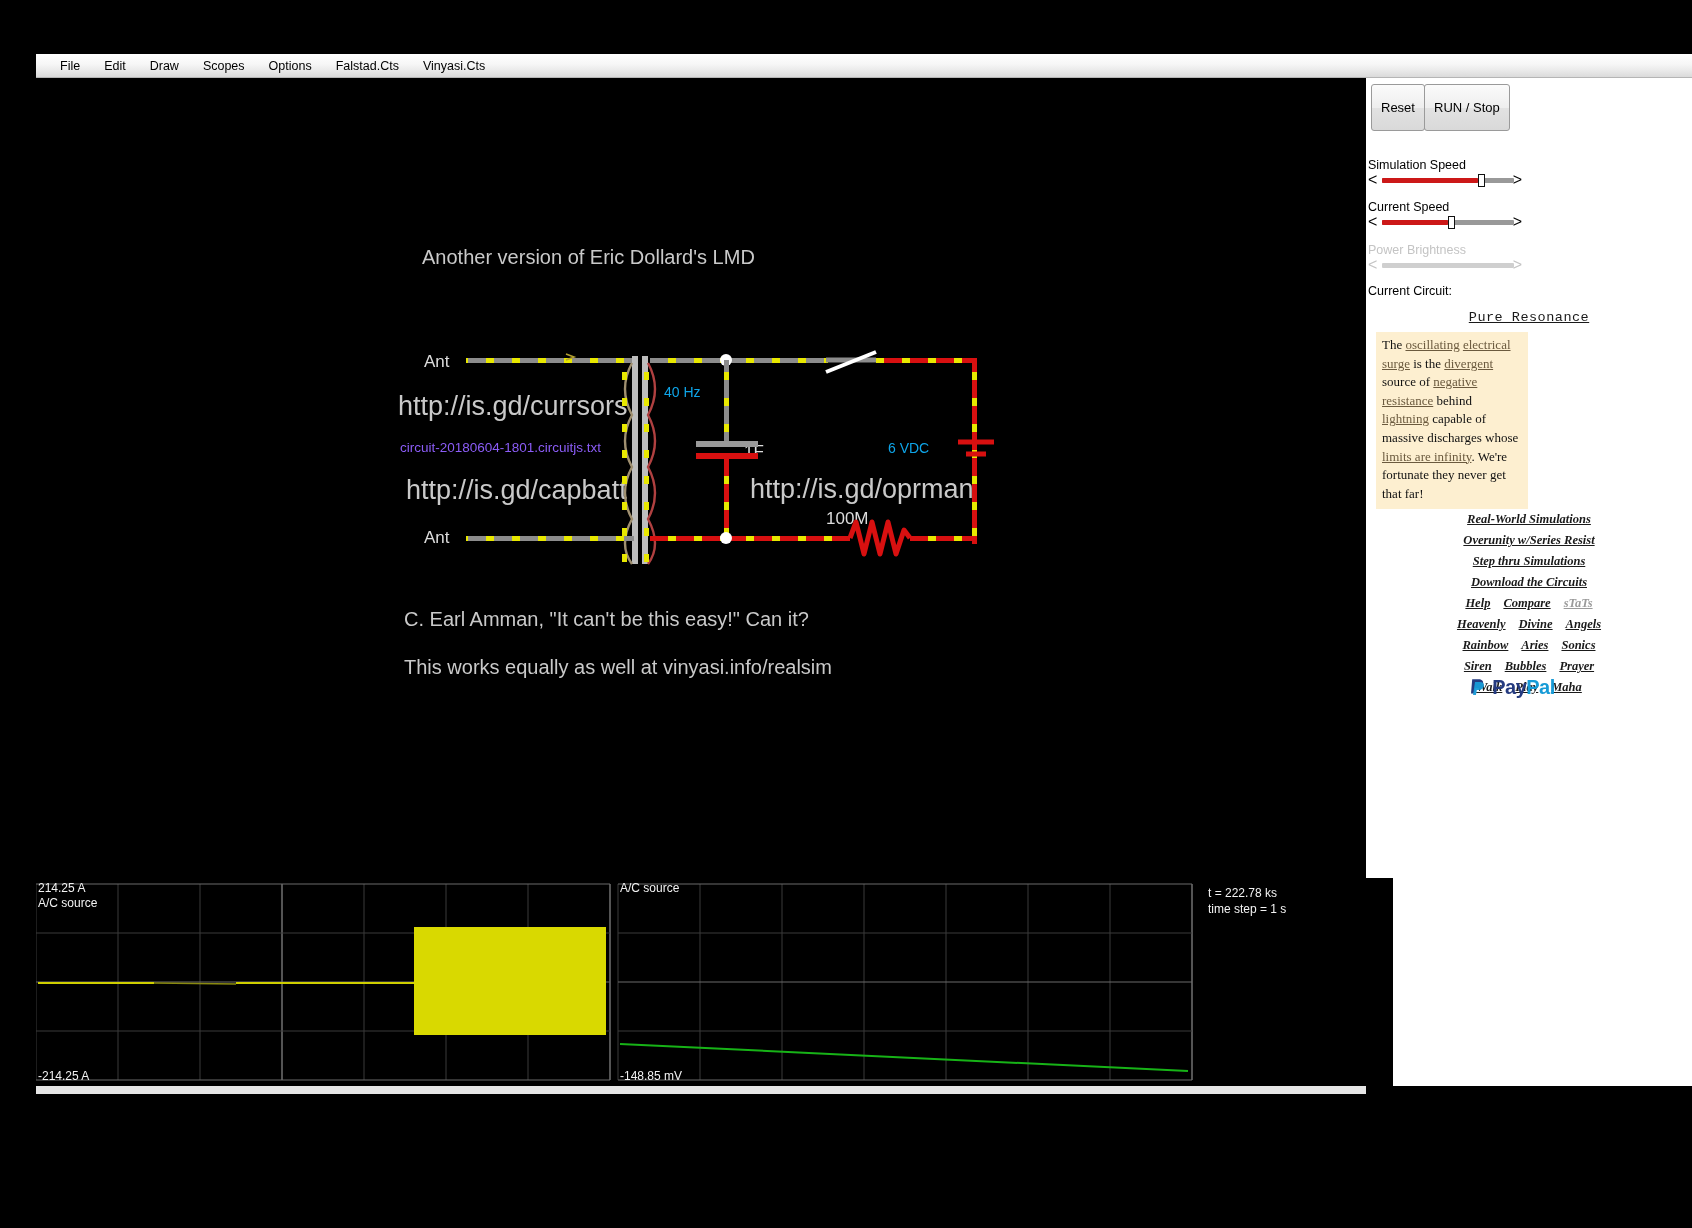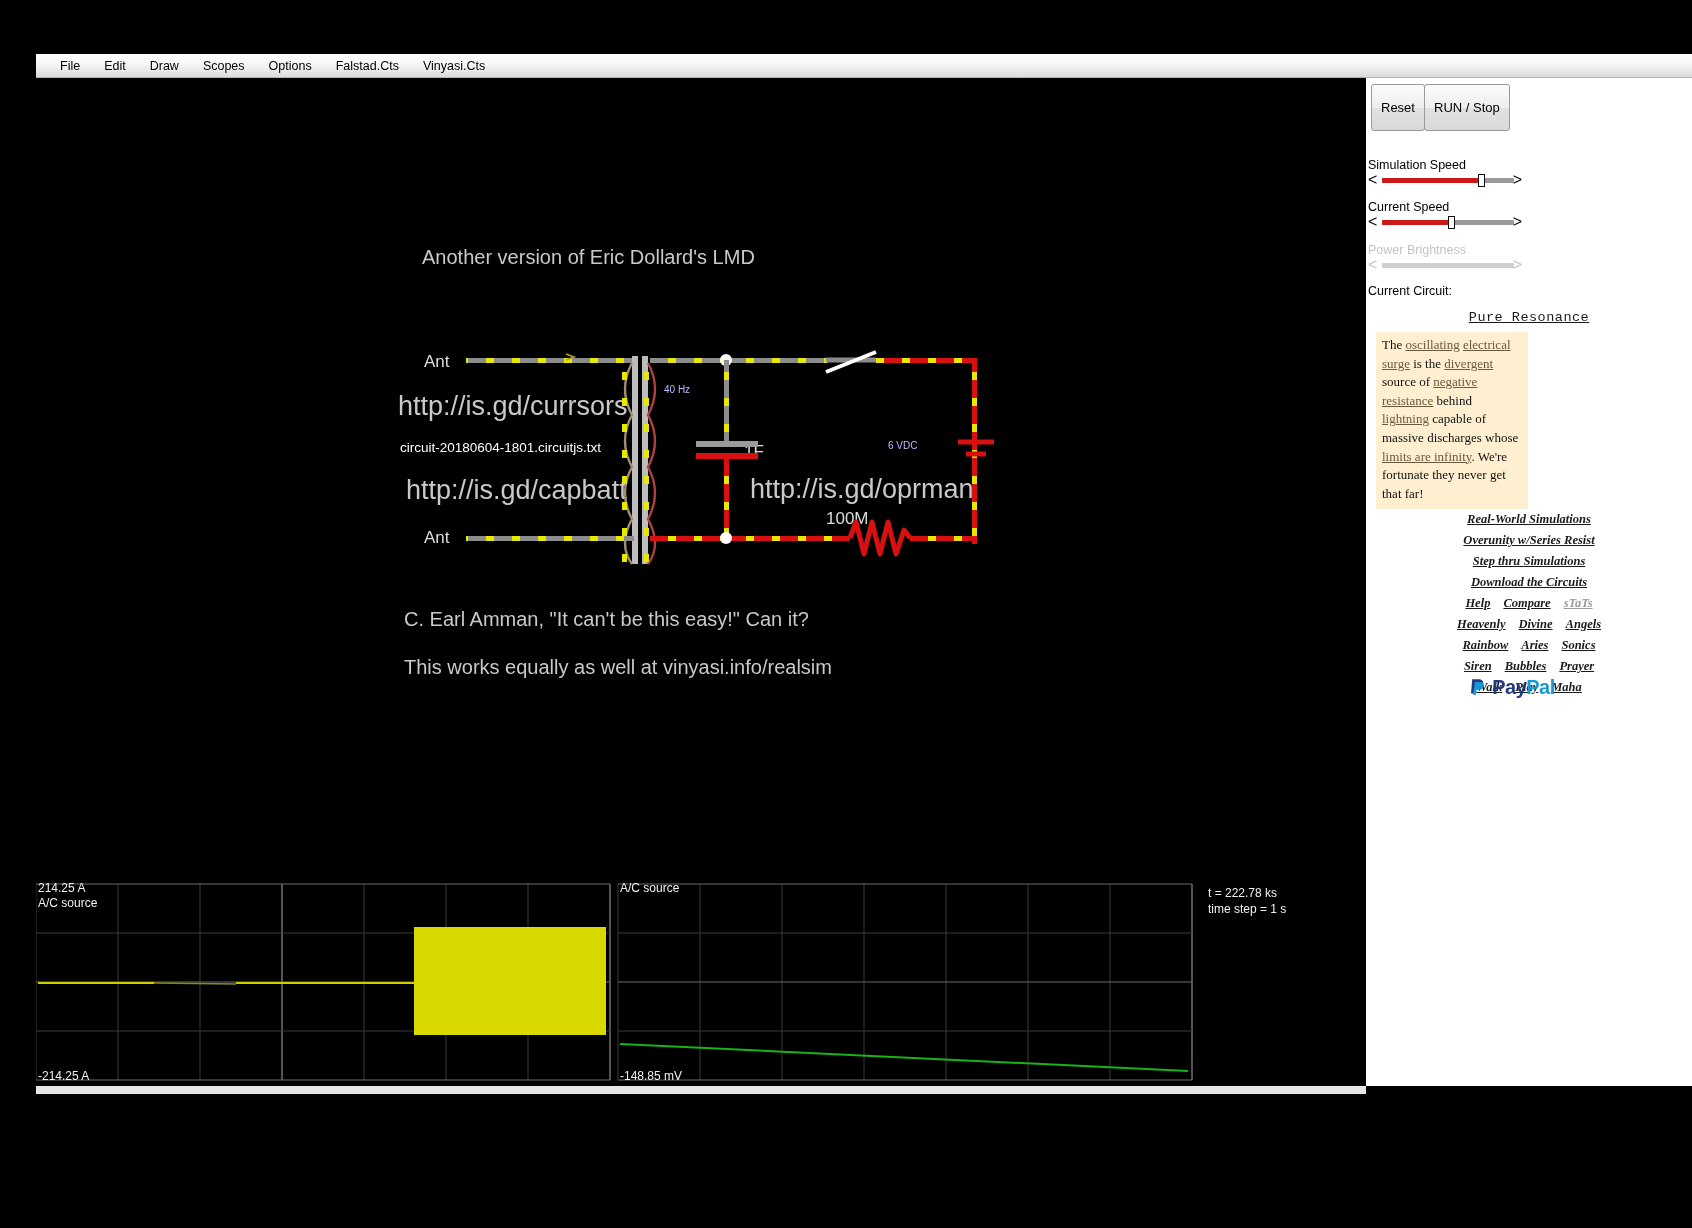--- a/index.html
+++ b/index.html
@@ -45,24 +45,24 @@
   }
 
   .ctext {
     position: absolute;
     color: #c8c8c8;
     white-space: nowrap;
     font-family: "Liberation Sans", sans-serif;
   }
   .t-title { font-size: 20px; color: #c9c9c9; }
   .t-url   { font-size: 27px; color: #c9c9c9; }
-  .t-file  { font-size: 13.5px; color: #ffffff; }
+  .t-file  { font-size: 13.5px; color: #8b5cf6; }
   .t-small { font-size: 14.5px; color: #d2d2d2; }
   .t-lbl   { font-size: 17px; color: #dcdcdc; }
-  .t-mid   { font-size: 10px; color: #c4b5fd; }
+  .t-mid   { font-size: 14px; color: #0ea5e9; }
 
   
   .circuit-svg { position: absolute; left: 0; top: 0; width: 1330px; height: 1008px; }
 
   
   .sidepanel {
     position: absolute;
     left: 1366px; top: 78px;
     width: 1692px; height: 1008px;
     background: #fff;
@@ -181,20 +181,21 @@
     vertical-align: -4px;
     margin-right: 3px;
   }
 
   
   .scopes {
     position: absolute;
     left: 36px; top: 878px;
     width: 1330px; height: 208px;
     background: #000;
+    padding-left: 27px;
   }
   .scope-svg { position: absolute; left: 0; top: 0; }
   .scope-text {
     position: absolute;
     color: #f2f2f2;
     font-size: 12px;
     font-family: "Liberation Sans", sans-serif;
     white-space: nowrap;
   }
   

